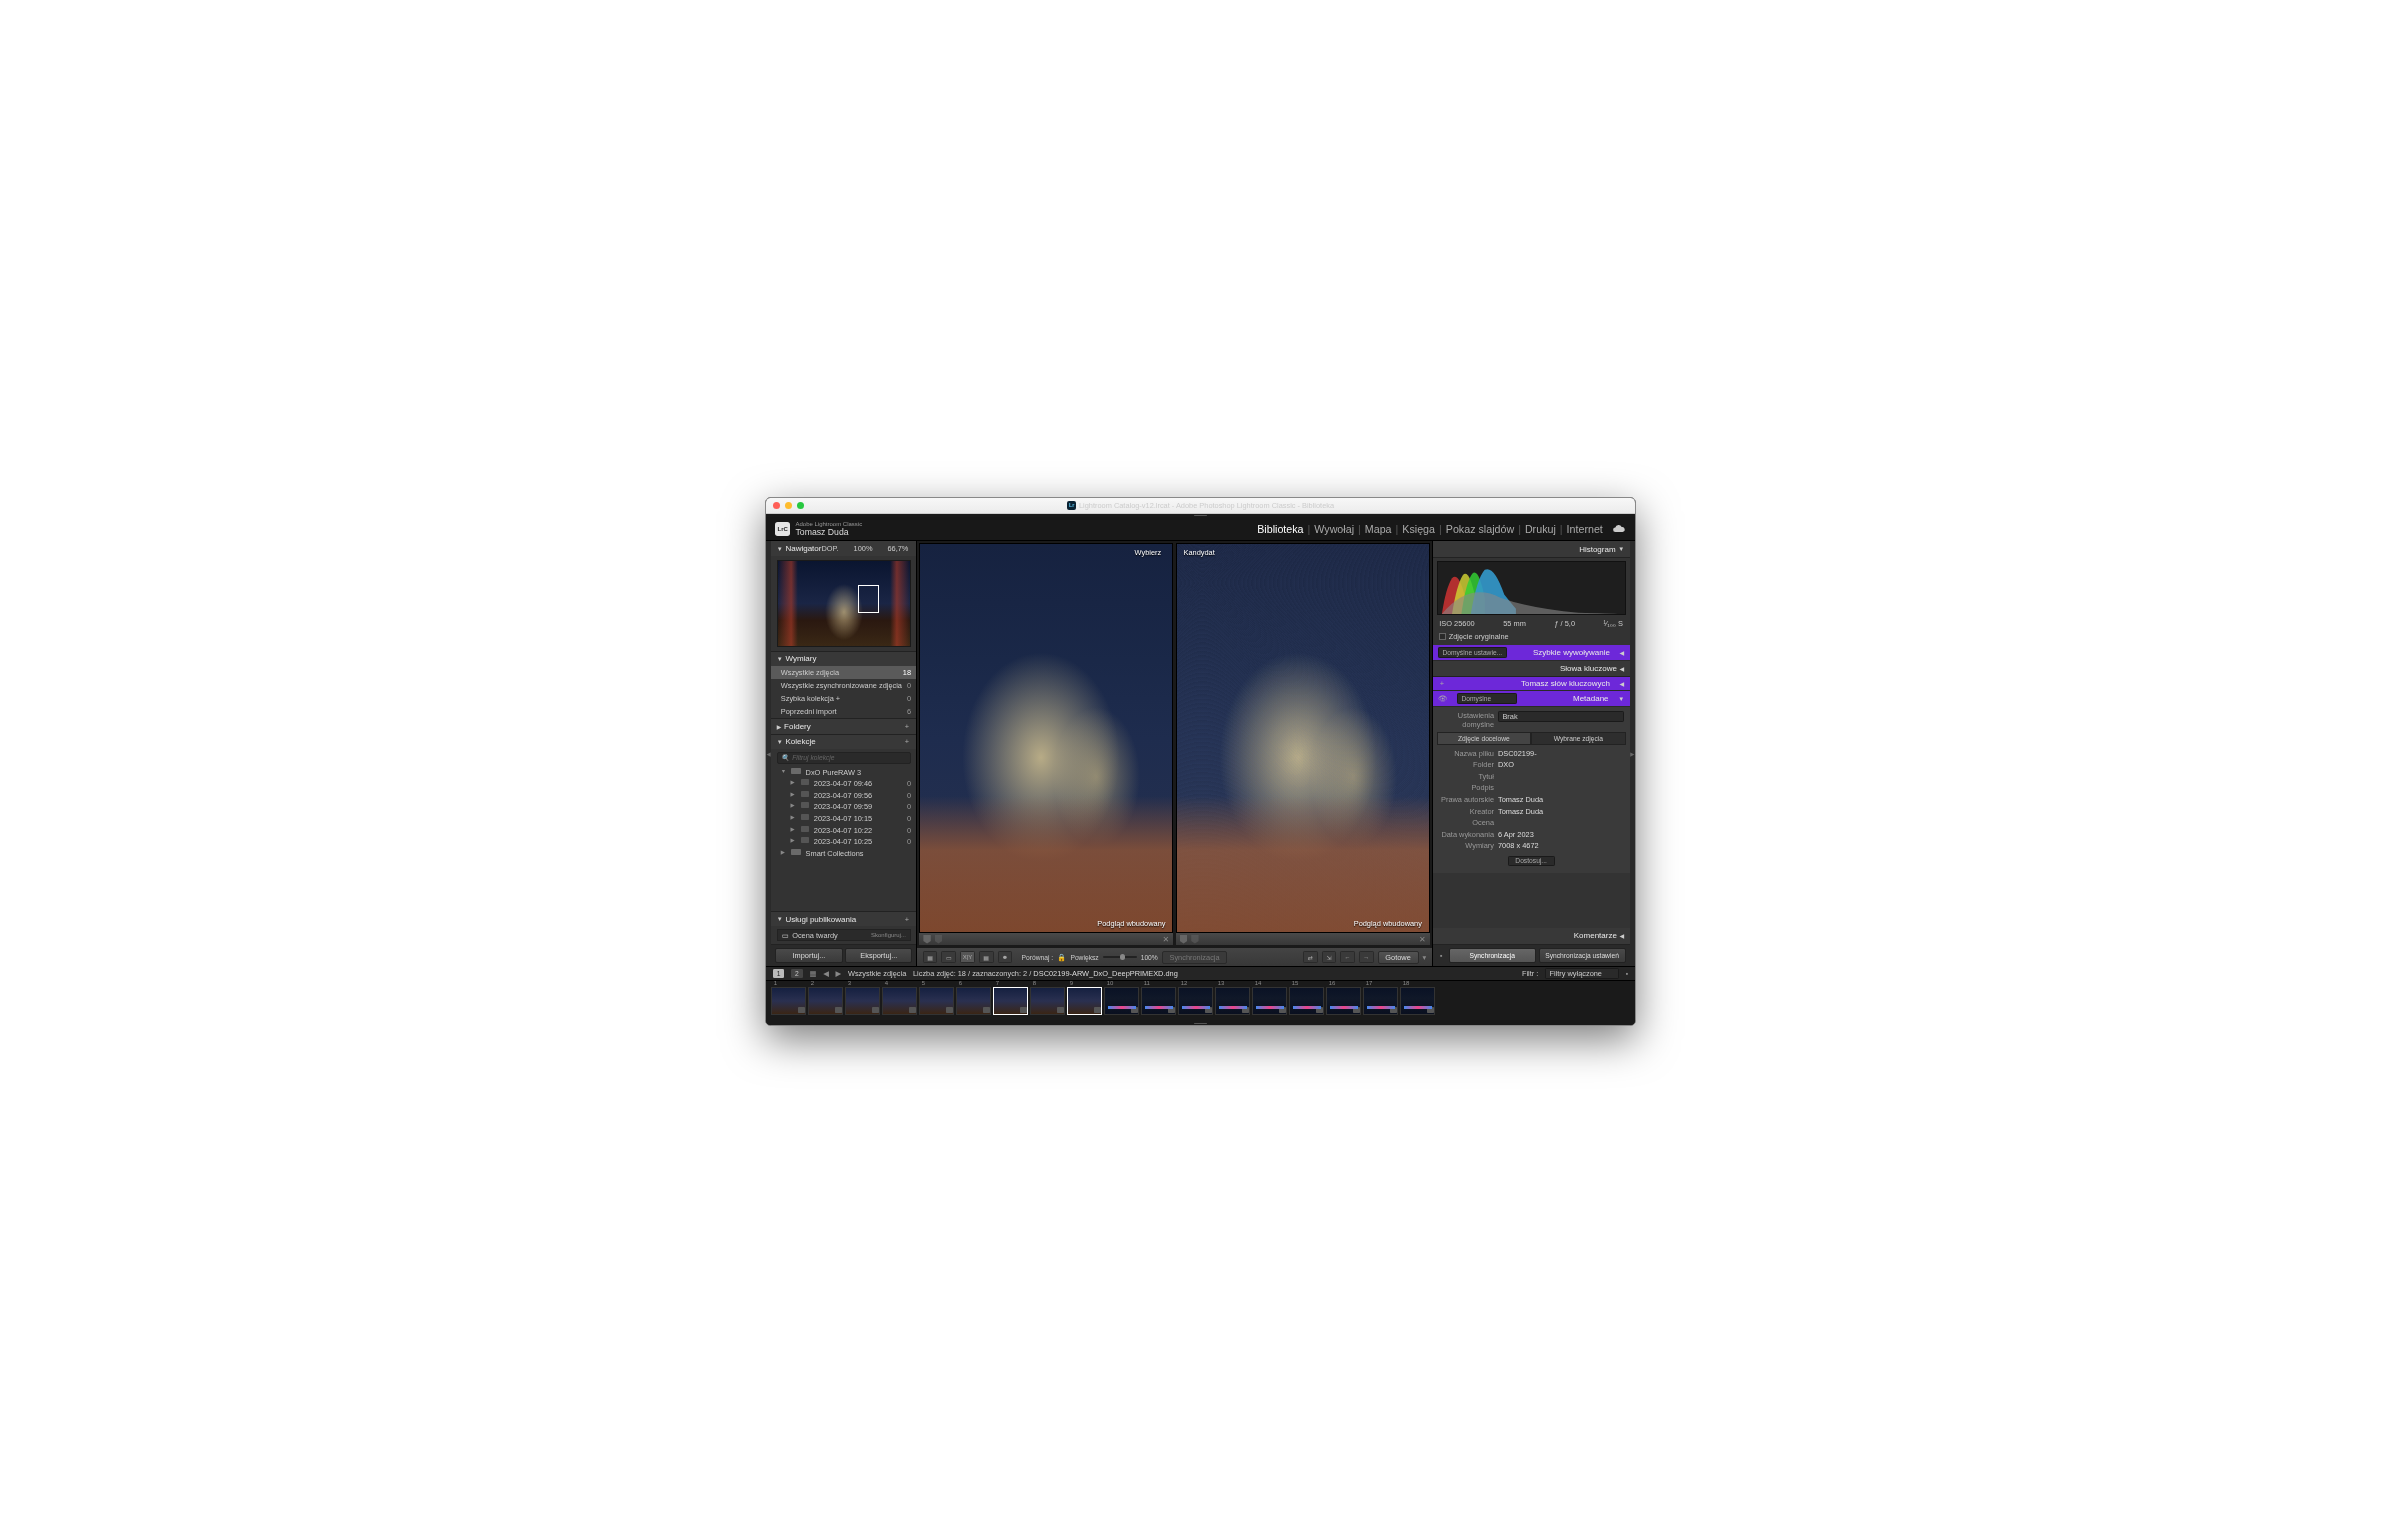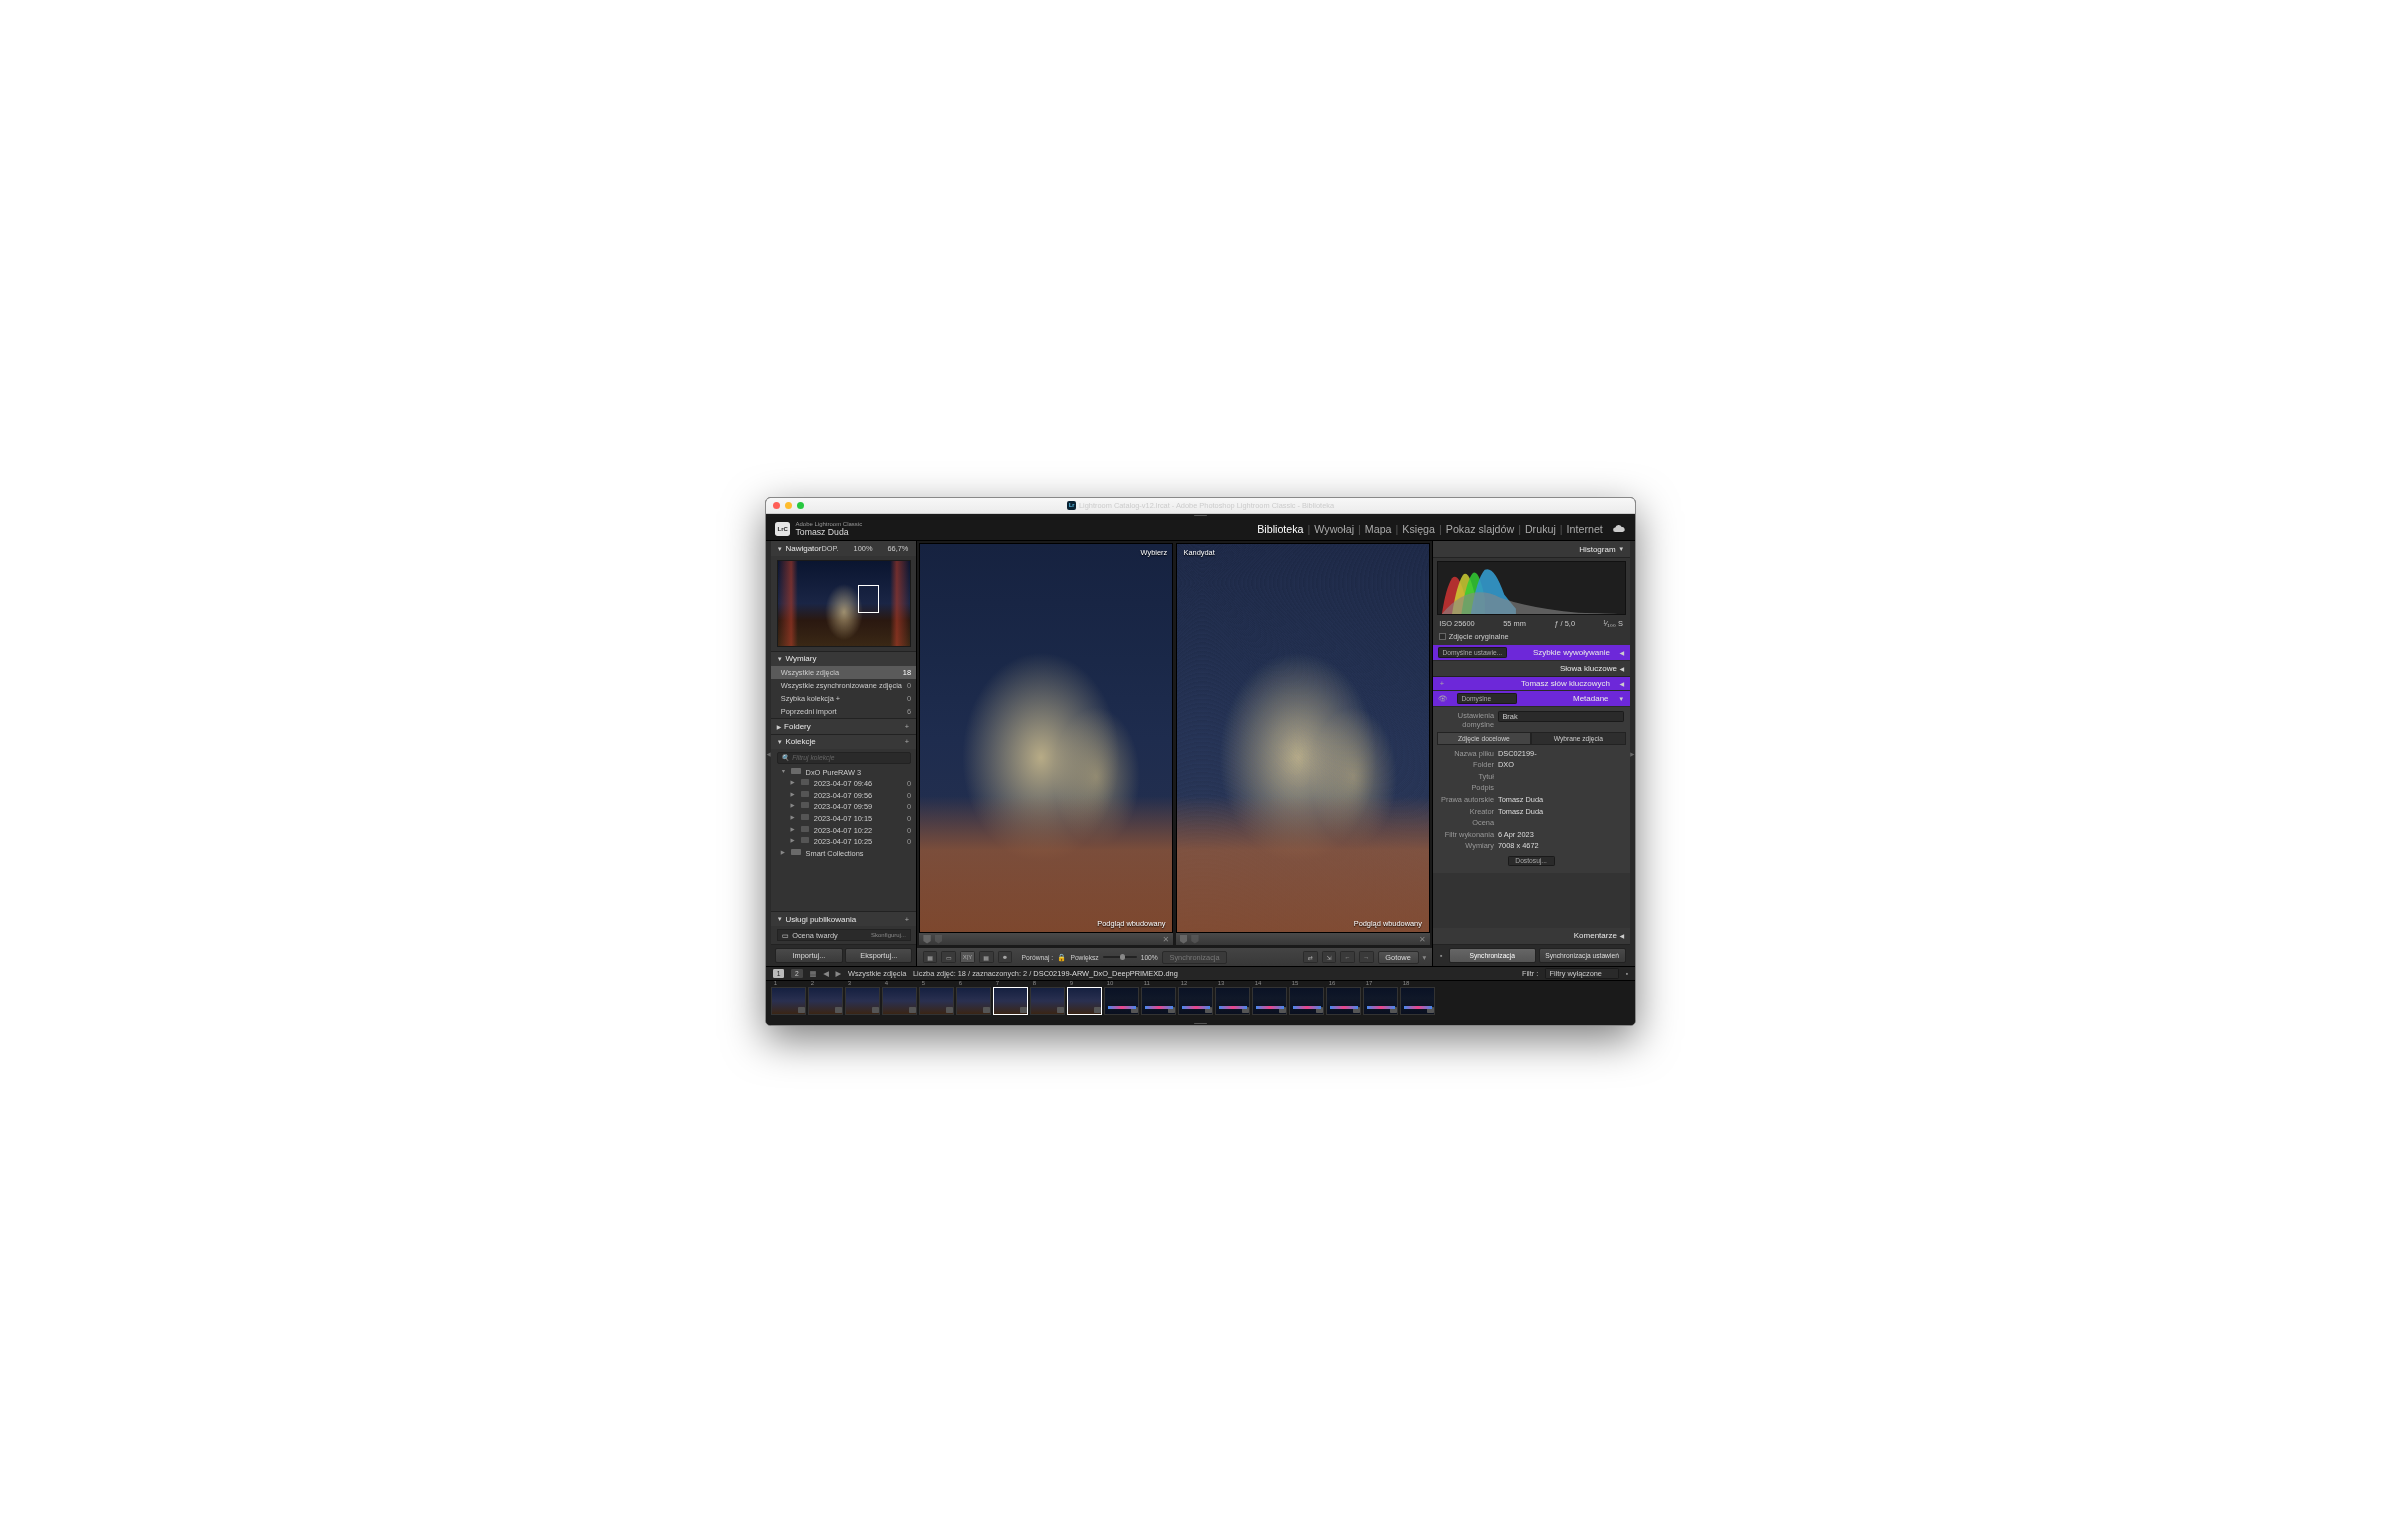--- a/index.html
+++ b/index.html
@@ -53,21 +53,21 @@
   .compare{flex:1;display:flex;gap:2.7px;padding:2px;min-height:0}
   .cmp-img{flex:1;position:relative;background:#1a2a4a;overflow:hidden;border:0.7px solid #000}
   .church{position:absolute;inset:0;background:
     radial-gradient(ellipse 121px 161px at 48% 55%,rgba(200,185,140,.9),transparent 65%),
     radial-gradient(ellipse 67px 107px at 70% 60%,rgba(180,165,120,.65),transparent 65%),
     linear-gradient(180deg,#162240 0%,#1a2848 30%,#1e2c4e 50%,#283250 100%)}
   .church::after{content:"";position:absolute;bottom:0;left:0;right:0;height:35%;background:linear-gradient(180deg,transparent,rgba(160,90,50,.7) 40%,rgba(140,75,40,.85))}
   .cmp-img.cand .church{filter:contrast(.95) brightness(1.02)}
   .cmp-img.cand .church::before{content:"";position:absolute;inset:0;background-image:repeating-radial-gradient(circle at 10% 10%,rgba(80,100,160,.15) 0,transparent 1.3px);opacity:.5}
   .lbl{position:absolute;font-size:7.4px;color:#fff;text-shadow:0 0.7px 1.3px #000;z-index:5}
-  .lbl.tr{top:4px;right:5px}
+  .lbl.tr{top:4px;right:11px}
   .lbl.tl{top:4px;left:6.7px}
   .lbl.br{bottom:4px;right:6.7px}
   .cmp-foot{height:12px;background:linear-gradient(#4a4a4a,#383838);display:flex;align-items:center;padding:0 4px;gap:4px}
   .flag{width:7.4px;height:8.7px;background:#666;clip-path:polygon(0 0,100% 0,100% 70%,50% 100%,0 70%)}
   .xbtn{margin-left:auto;color:#888;font-size:8px;cursor:pointer}
   .toolbar{height:19px;background:linear-gradient(#444,#383838);display:flex;align-items:center;padding:0 5.4px;gap:4px;border-top:0.7px solid #1a1a1a}
   .tb-ico{width:14.7px;height:12px;background:#3a3a3a;border:0.7px solid #2a2a2a;border-radius:1.3px;display:flex;align-items:center;justify-content:center;font-size:6px;color:#aaa;cursor:pointer}
   .tb-ico.act{background:#555}
   .tb-txt{font-size:6.7px;color:#ccc}
   .tb-lock{font-size:7.4px;color:#c9a84a}
@@ -432,21 +432,21 @@
           </div>
         <div class="meta-row">
             <span class="k">Kreator</span>
             <span class="v">Tomasz Duda</span>
           </div>
         <div class="meta-row">
             <span class="k">Ocena</span>
             <span class="v"></span>
           </div>
         <div class="meta-row">
-            <span class="k">Filtr wykonania</span>
+            <span class="k">Data wykonania</span>
             <span class="v">6 Apr 2023</span>
           </div>
         <div class="meta-row">
             <span class="k">Wymiary</span>
             <span class="v">7008 x 4672</span>
           </div>
         <div style="text-align:center;padding:4px 0">
           <span class="mini-sel" style="padding:1.3px 6.7px">Dostosuj...</span>
         </div>
       </div>

